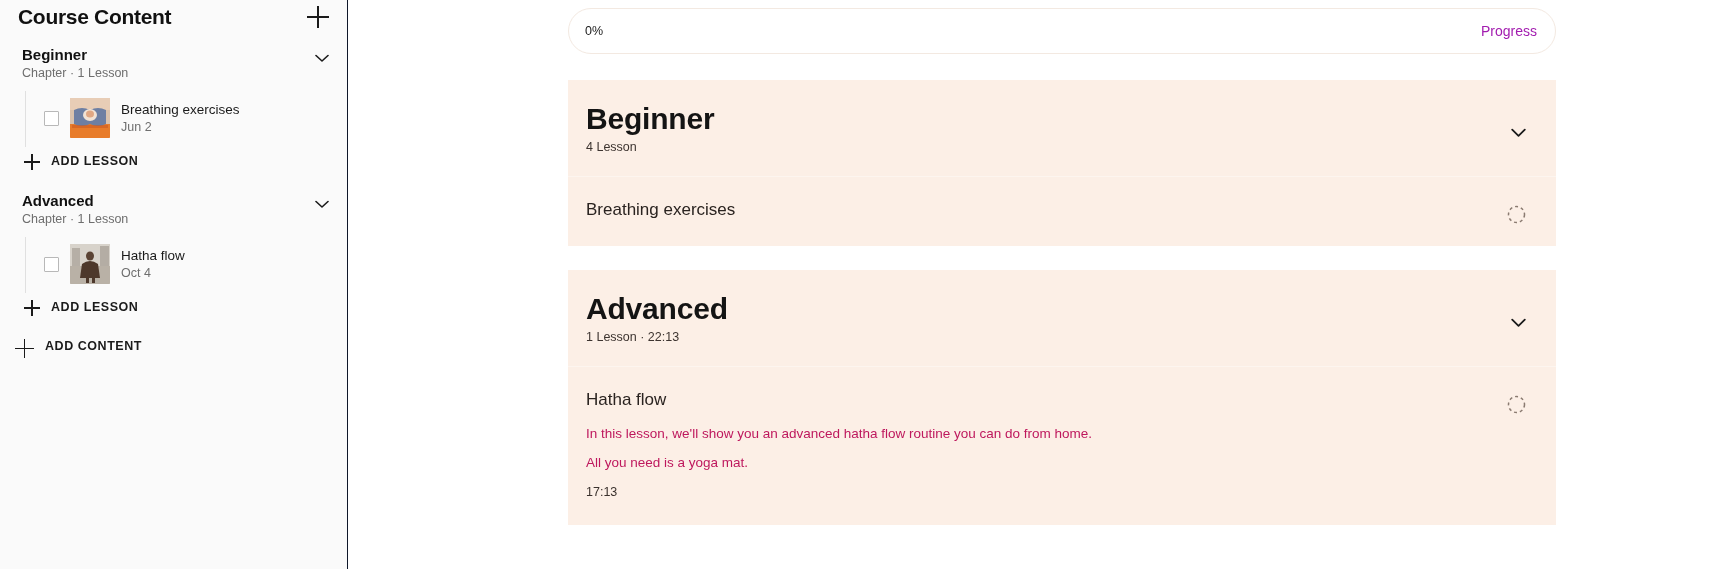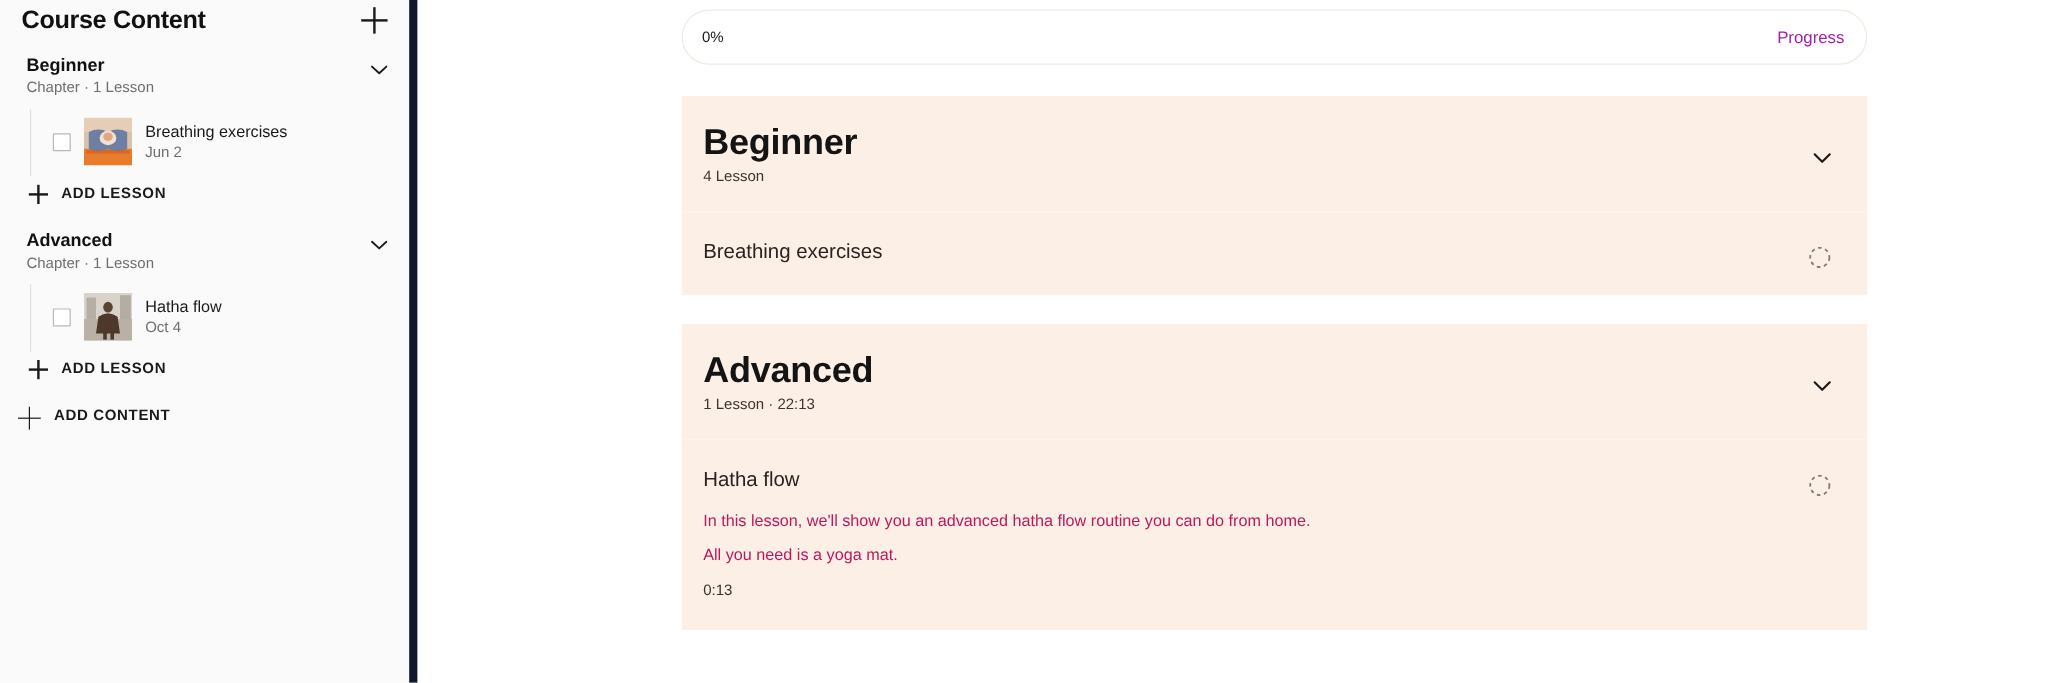--- a/index.html
+++ b/index.html
@@ -8,21 +8,21 @@
     background: #ffffff;
     font-family: "Liberation Sans", sans-serif;
     overflow: hidden;
   }
   .app { display: flex; width: 1715px; height: 569px; }
 
   
   .sidebar {
     width: 348px; height: 569px;
     background: #fafafa;
-    border-right: 7px solid #0f172a;
+    border-right: 1px solid #0f172a;
     position: relative;
     flex: 0 0 348px;
   }
   .sidebar-header {
     display: flex; align-items: center; justify-content: space-between;
     padding: 0 18px 0 18px;
     height: 34px;
   }
   .sidebar-title {
     font-size: 21px; font-weight: bold; color: #111; letter-spacing: -0.3px;
@@ -274,21 +274,21 @@
         <div class="card-chev">
           <svg viewBox="0 0 15 10" width="15" height="10" aria-hidden="true">
               <path d="M1.2 1.6 L7.5 7.8 L13.8 1.6" fill="none" stroke="#1a1a1a" stroke-width="1.8" stroke-linecap="round" stroke-linejoin="round"></path>
             </svg>
         </div>
       </div>
       <div class="card-lesson">
         <div>
           <div class="card-lesson-title">Hatha flow</div>
           <div class="card-lesson-desc">In this lesson, we'll show you an advanced hatha flow routine you can do from home. All you need is a yoga mat.</div>
-          <div class="card-lesson-dur">0:13</div>
+          <div class="card-lesson-dur">17:13</div>
         </div>
         <div class="status-circle">
           <svg viewBox="0 0 19 19" width="19" height="19" aria-hidden="true">
             <circle cx="9.5" cy="9.5" r="8" fill="none" stroke="#8a7a70" stroke-width="1.5" stroke-dasharray="3 3"></circle>
           </svg>
         </div>
       </div>
     </section>
 
   </main>

